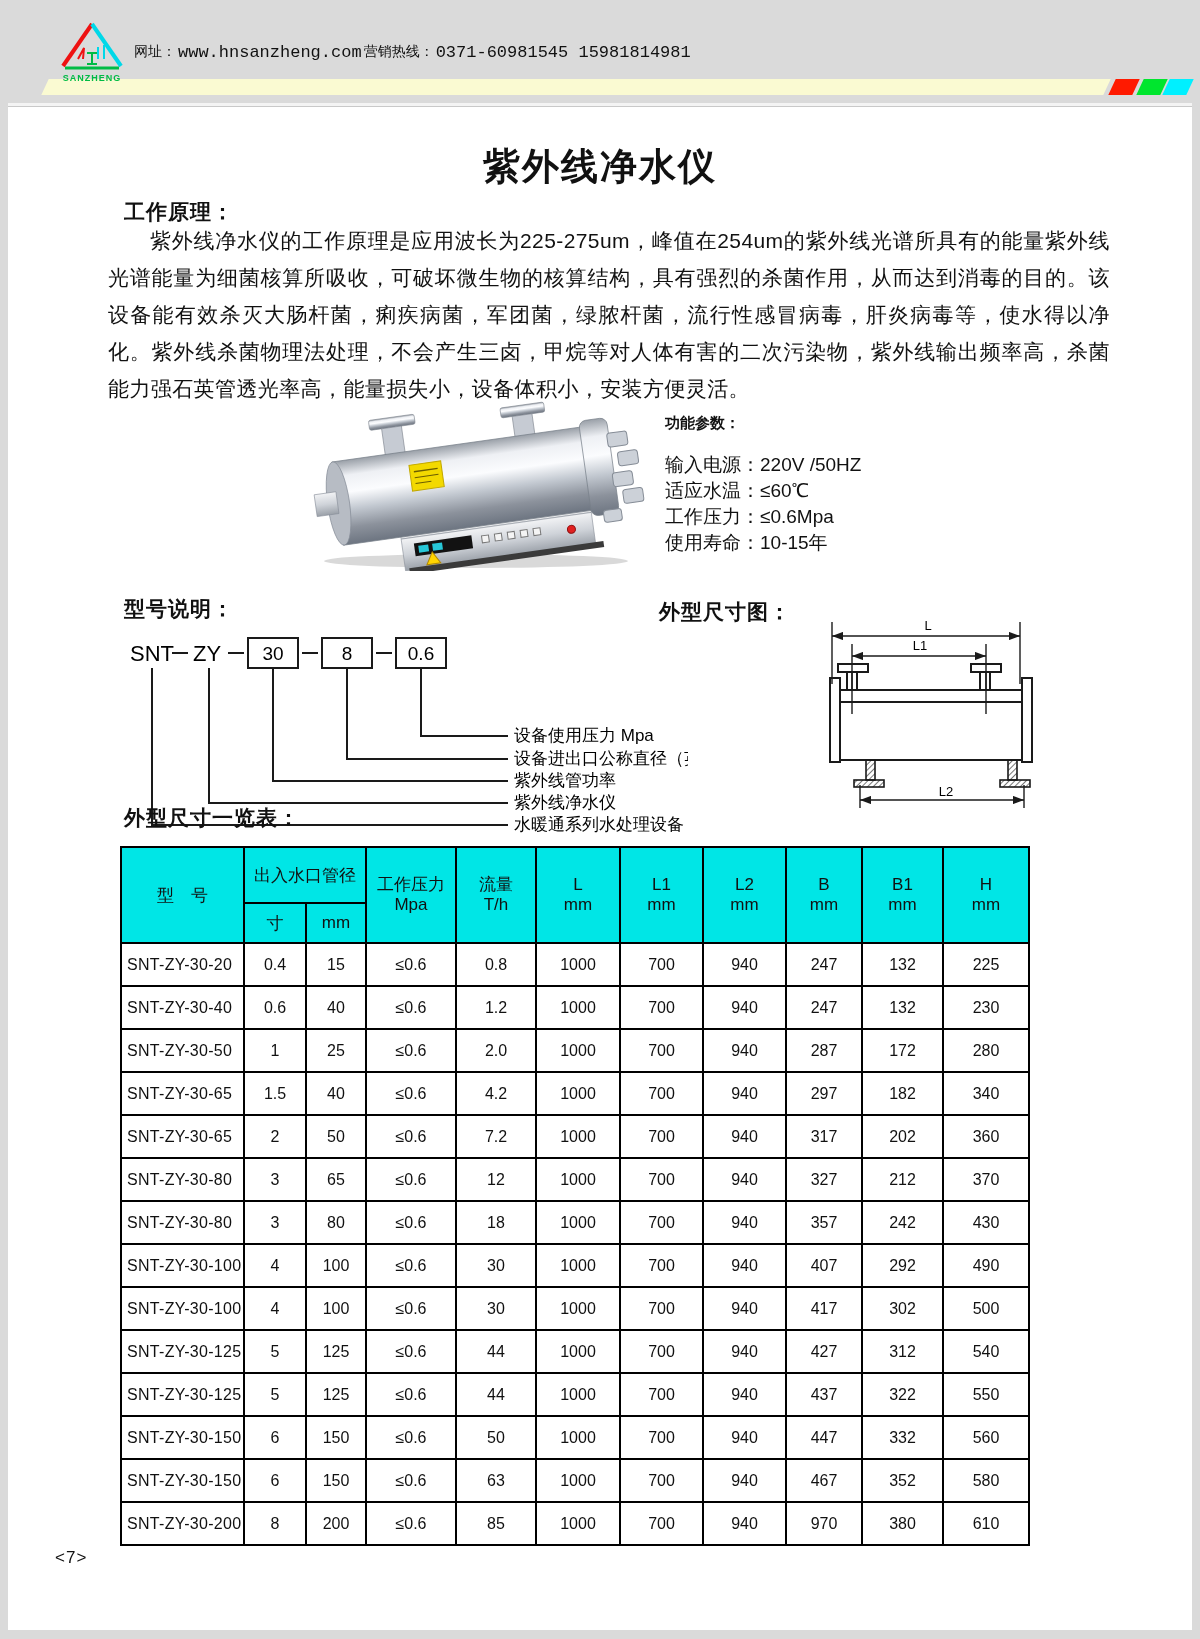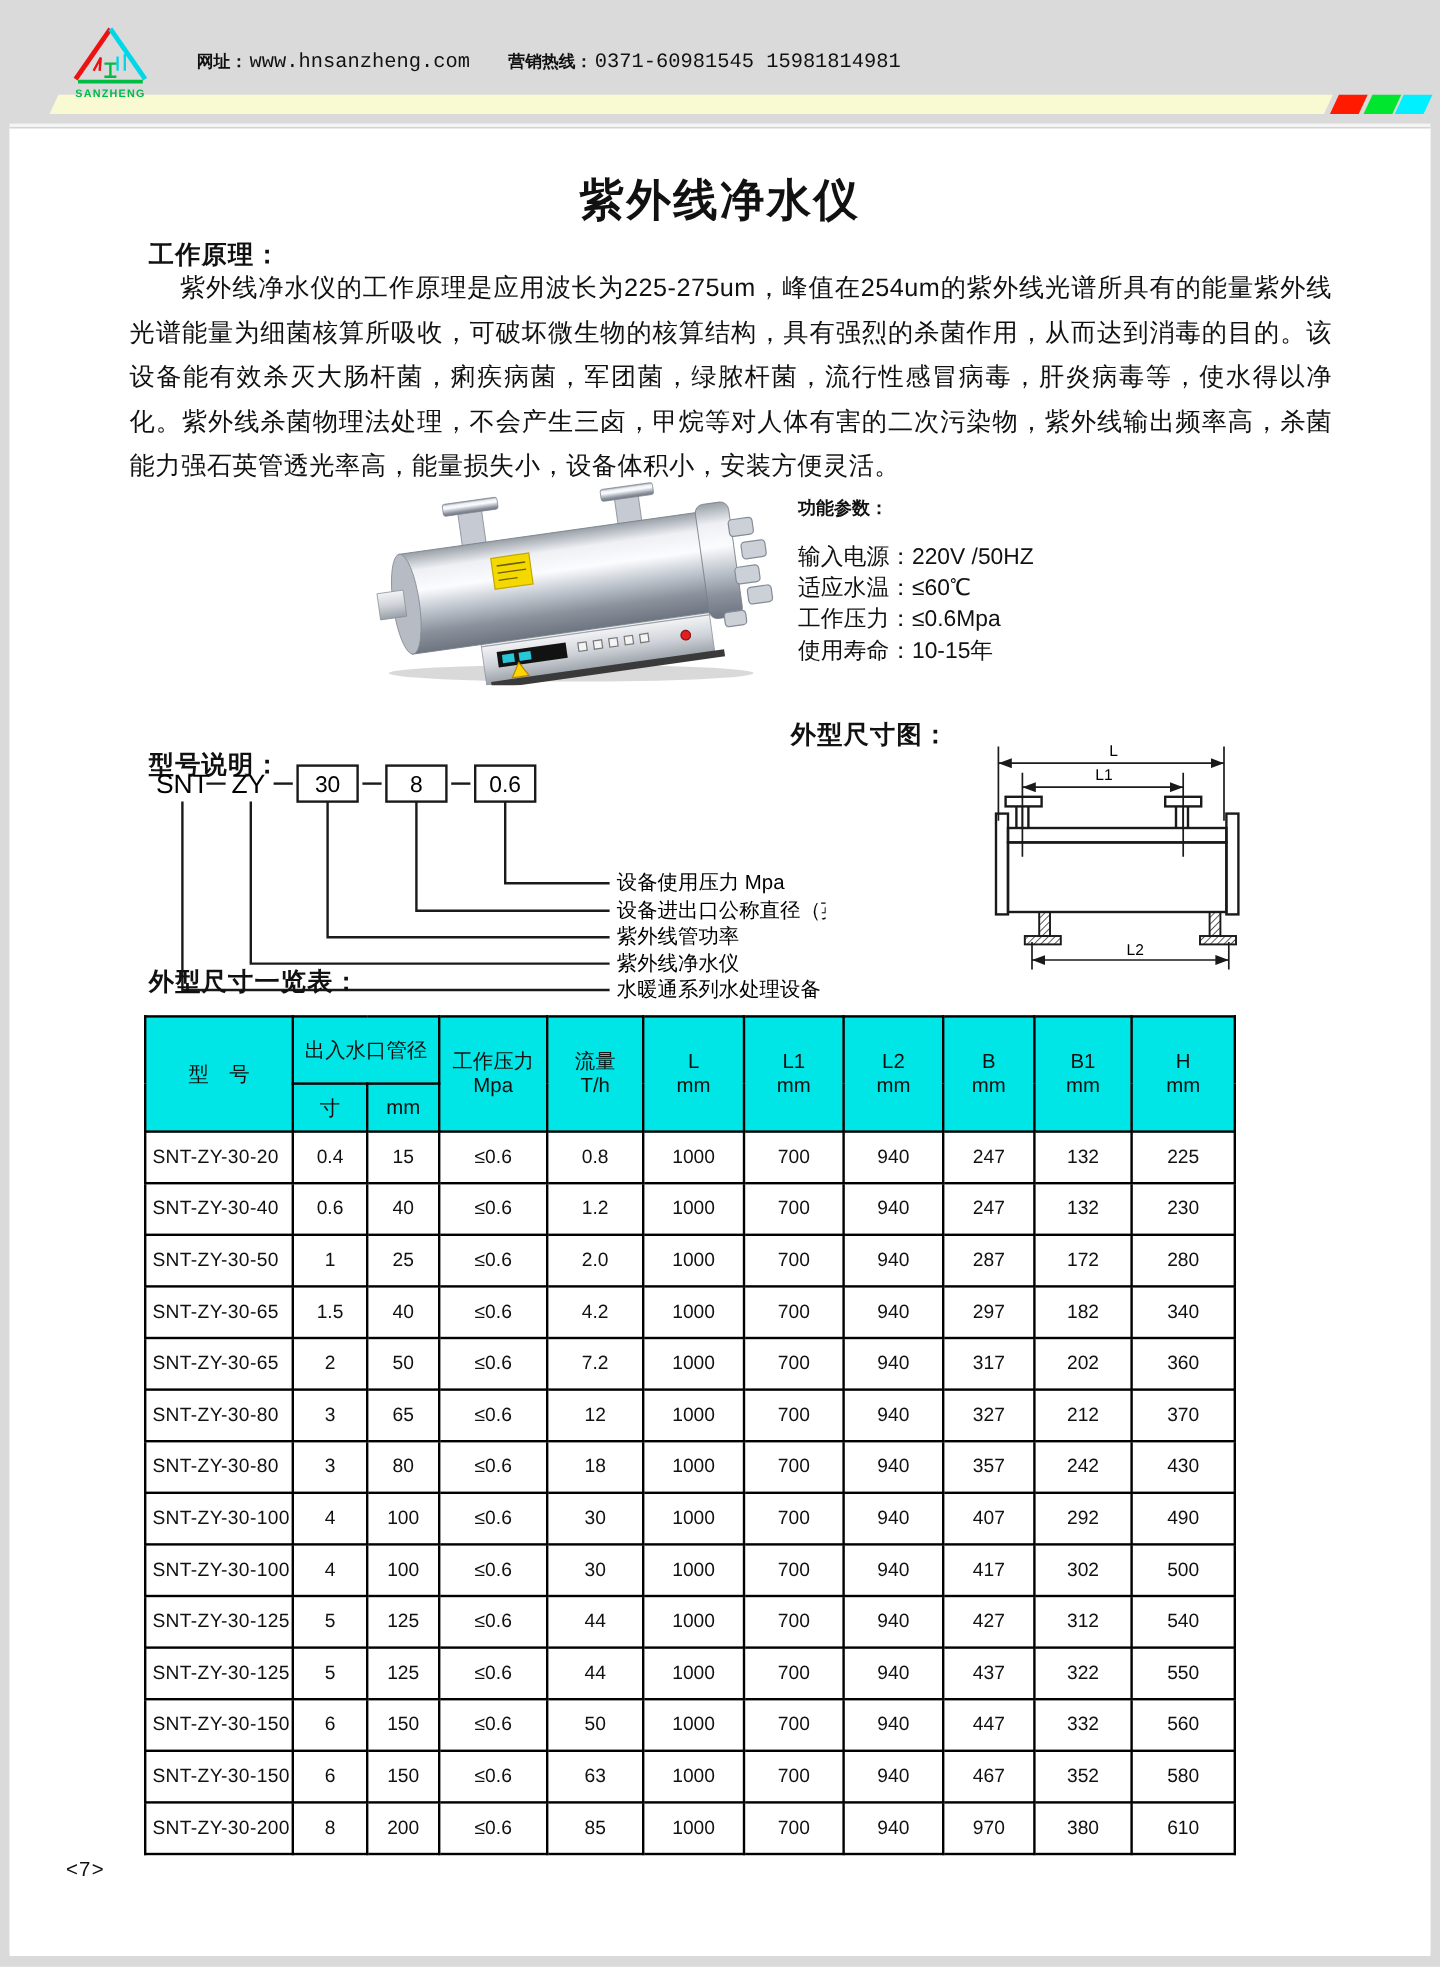--- a/index.html
+++ b/index.html
@@ -10,21 +10,21 @@
   *{box-sizing:border-box;}
   html,body{margin:0;padding:0;}
   body{width:1200px;height:1639px;position:relative;background:var(--canvas-bg);
        font-family:"Liberation Sans",sans-serif;color:var(--ink);}
   .abs{position:absolute;}
 
   
   .top-band{left:0;top:0;width:1200px;height:104px;background:var(--canvas-bg);}
   .brand-row{left:52px;top:26px;height:52px;display:flex;align-items:center;}
   .slogan{font-size:21px;font-weight:bold;letter-spacing:5px;white-space:nowrap;margin-left:10px;}
-  .site-label,.hot-label{font-size:14px;font-weight:bold;white-space:nowrap;margin-left:32px;}
+  .site-label,.hot-label{font-size:14px;font-weight:normal;white-space:nowrap;margin-left:2px;}
   .site-value,.hot-value{font-size:17px;font-family:"Liberation Mono",monospace;white-space:nowrap;margin-left:2px;}
   .yellow-bar{left:45px;top:79px;width:1062px;height:16px;background:var(--bar-yellow);transform:skewX(-25deg);}
   .stripe{top:79px;width:24px;height:16px;transform:skewX(-25deg);}
   .stripe.r{left:1112px;background:var(--stripe-red);}
   .stripe.g{left:1140px;background:var(--stripe-green);}
   .stripe.c{left:1166px;background:var(--stripe-cyan);}
 
   
   .page{left:8px;top:106px;width:1184px;height:1524px;background:var(--page-bg);
         border-top:1px solid #c9c9c9;box-shadow:0 -3px 0 #f4f4f4;}
@@ -33,21 +33,21 @@
   .sec-head{font-size:21px;font-weight:bold;letter-spacing:1px;margin-left:24px;}
   .principle-body{left:108px;top:222px;width:1002px;font-size:21px;line-height:37px;
                   text-align:justify;text-indent:2em;letter-spacing:0.4px;}
 
   
   .param-head{left:665px;top:414px;font-size:15px;font-weight:bold;}
   .param-list{left:665px;top:452px;font-size:19px;line-height:26px;}
   .param-list .row{white-space:nowrap;}
 
   
-  .model-head{left:100px;top:623px;}
+  .model-head{left:100px;top:595px;}
   .dim-head{left:635px;top:598px;}
   .table-head{left:100px;top:804px;}
   svg text{font-family:"Liberation Sans",sans-serif;}
 
   
   table.dims{position:absolute;left:120px;top:846px;width:908px;border-collapse:collapse;table-layout:fixed;}
   table.dims th,table.dims td{border:2px solid #000;text-align:center;padding:0;font-weight:normal;}
   table.dims thead th{background:var(--table-header-bg);font-size:17px;}
   table.dims thead tr:nth-child(1) th{height:56px;}
   table.dims thead tr:nth-child(2) th{height:40px;}

